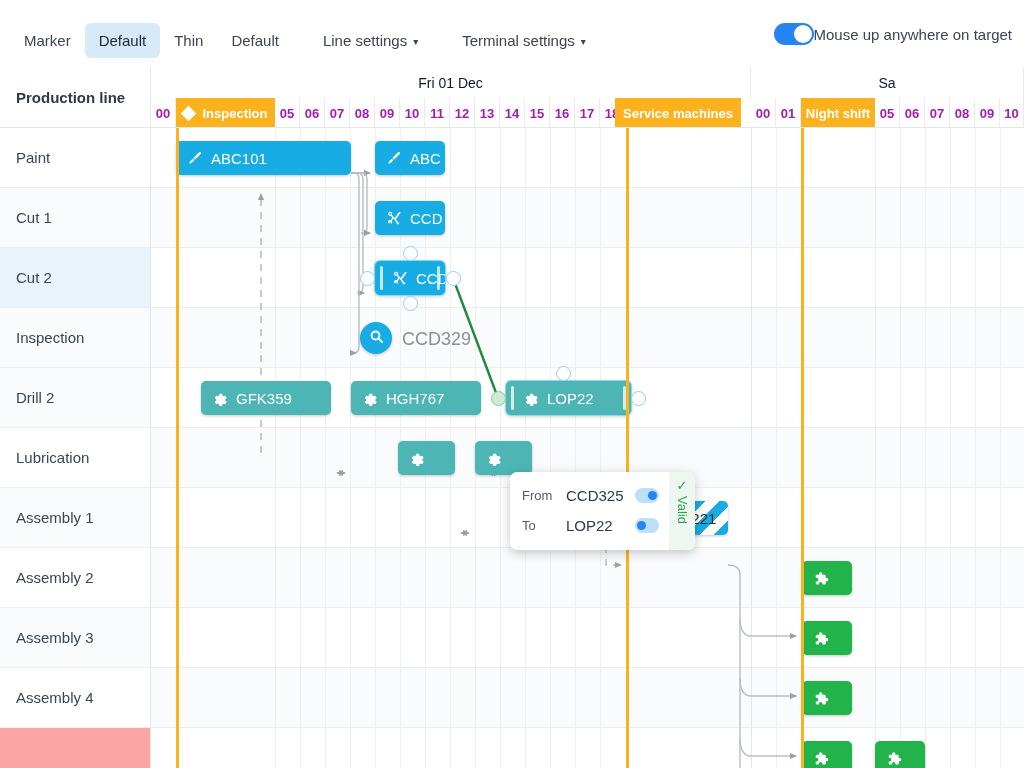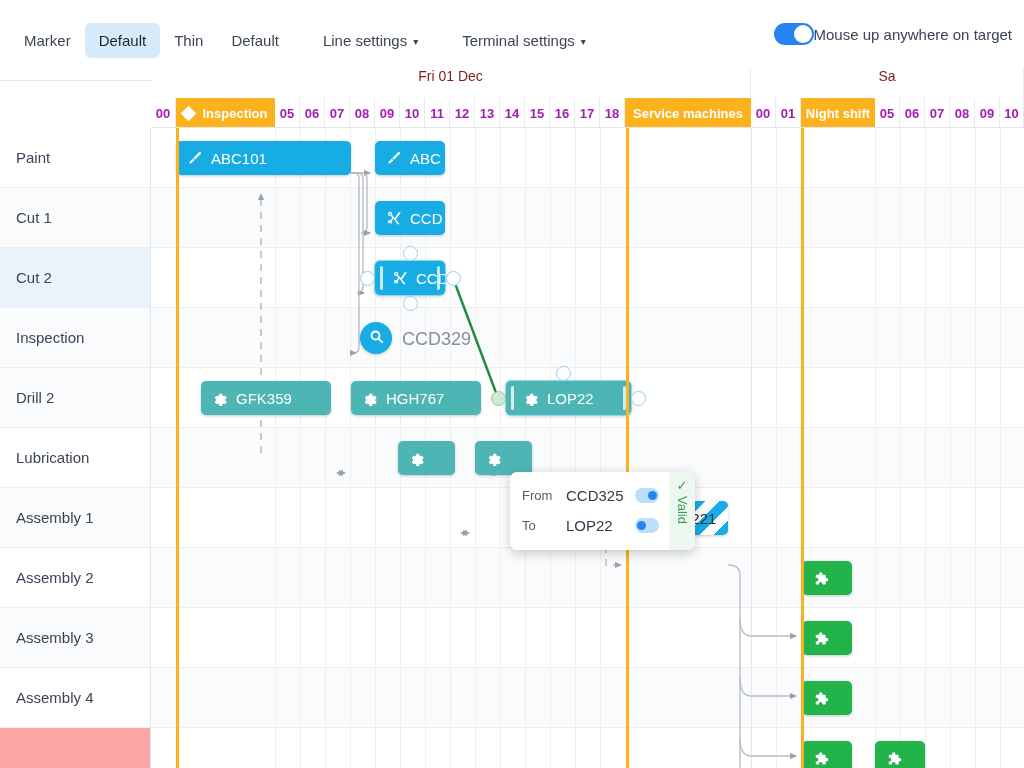--- a/index.html
+++ b/index.html
@@ -68,22 +68,22 @@
   .rlabel.sel { background: #e8f3fb; }
 
   
   #tl-head {
     position: absolute; left: 151px; top: 0; right: 0; height: 60px;
     border-bottom: 1px solid #e3e6ea; background: #fff; overflow: hidden;
   }
   #day-row { position: absolute; left: 0; top: 0; height: 30px; width: 100%; }
   .day-cell {
     position: absolute; top: 0; height: 30px;
-    display: flex; justify-content: center;
-    font-size: 14px; color: #7f1d1d;
+    display: flex; align-items: center; justify-content: center;
+    font-size: 14px; color: #0f172a;
     border-right: 1px solid #e9ebee;
   }
   #hour-row { position: absolute; left: 0; top: 30px; height: 30px; width: 100%; }
   .hour-cell {
     position: absolute; top: 0; height: 30px;
     display: flex; align-items: center; justify-content: center;
     font-size: 13px; font-weight: bold; color: #a21caf;
     border-right: 1px solid #e9ebee;
   }
   .marker-cell {
@@ -221,20 +221,23 @@
   <div id="toggle-wrap">
     <div class="switch">
       <div class="knob"></div>
     </div>
     <div id="toggle-label">Mouse up anywhere on target</div>
   </div>
 </div>
 
 <div id="grid">
 
+  <div id="left-head">
+    <span id="left-head-label">Production line</span>
+  </div>
 
   <div id="row-labels">
       <div class="rlabel">
         <span>Paint</span>
       </div>
       <div class="rlabel alt">
         <span>Cut 1</span>
       </div>
       <div class="rlabel sel">
         <span>Cut 2</span>
@@ -338,21 +341,21 @@
         <div class="hour-cell" style="left: 824px; width: 25px;">
           <span>09</span>
         </div>
         <div class="hour-cell" style="left: 849px; width: 24px;">
           <span>10</span>
         </div>
         <div class="marker-cell" style="left: 25px; width: 99px; background: rgb(252, 178, 28);">
           <span class="diamond"></span>
           <span>Inspection</span>
         </div>
-        <div class="marker-cell" style="left: 474px; width: 126px; background: rgb(252, 178, 28);">
+        <div class="marker-cell" style="left: 464px; width: 126px; background: rgb(252, 178, 28);">
           <span>Service machines</span>
         </div>
         <div class="marker-cell" style="left: 650px; width: 74px; background: rgb(252, 178, 28);">
           <span>Night shift</span>
         </div>
       </div>
   </div>
 
   <div id="chart">
     <div id="rows-bg">

